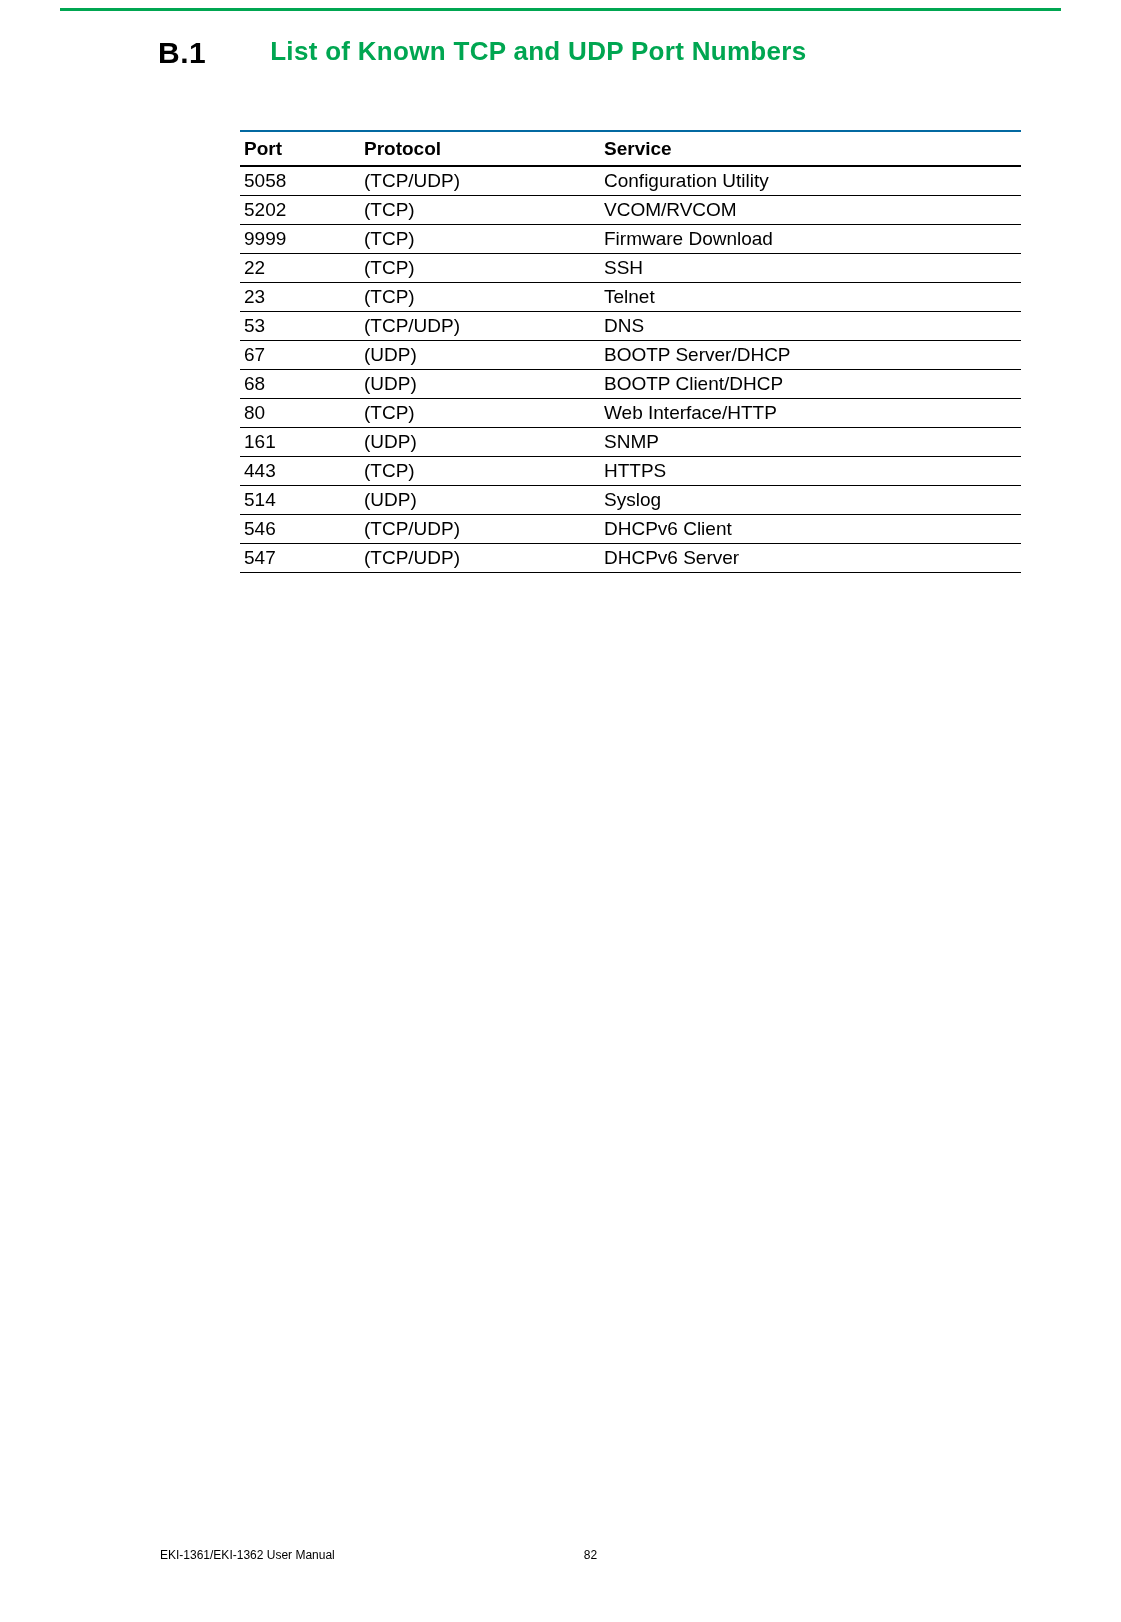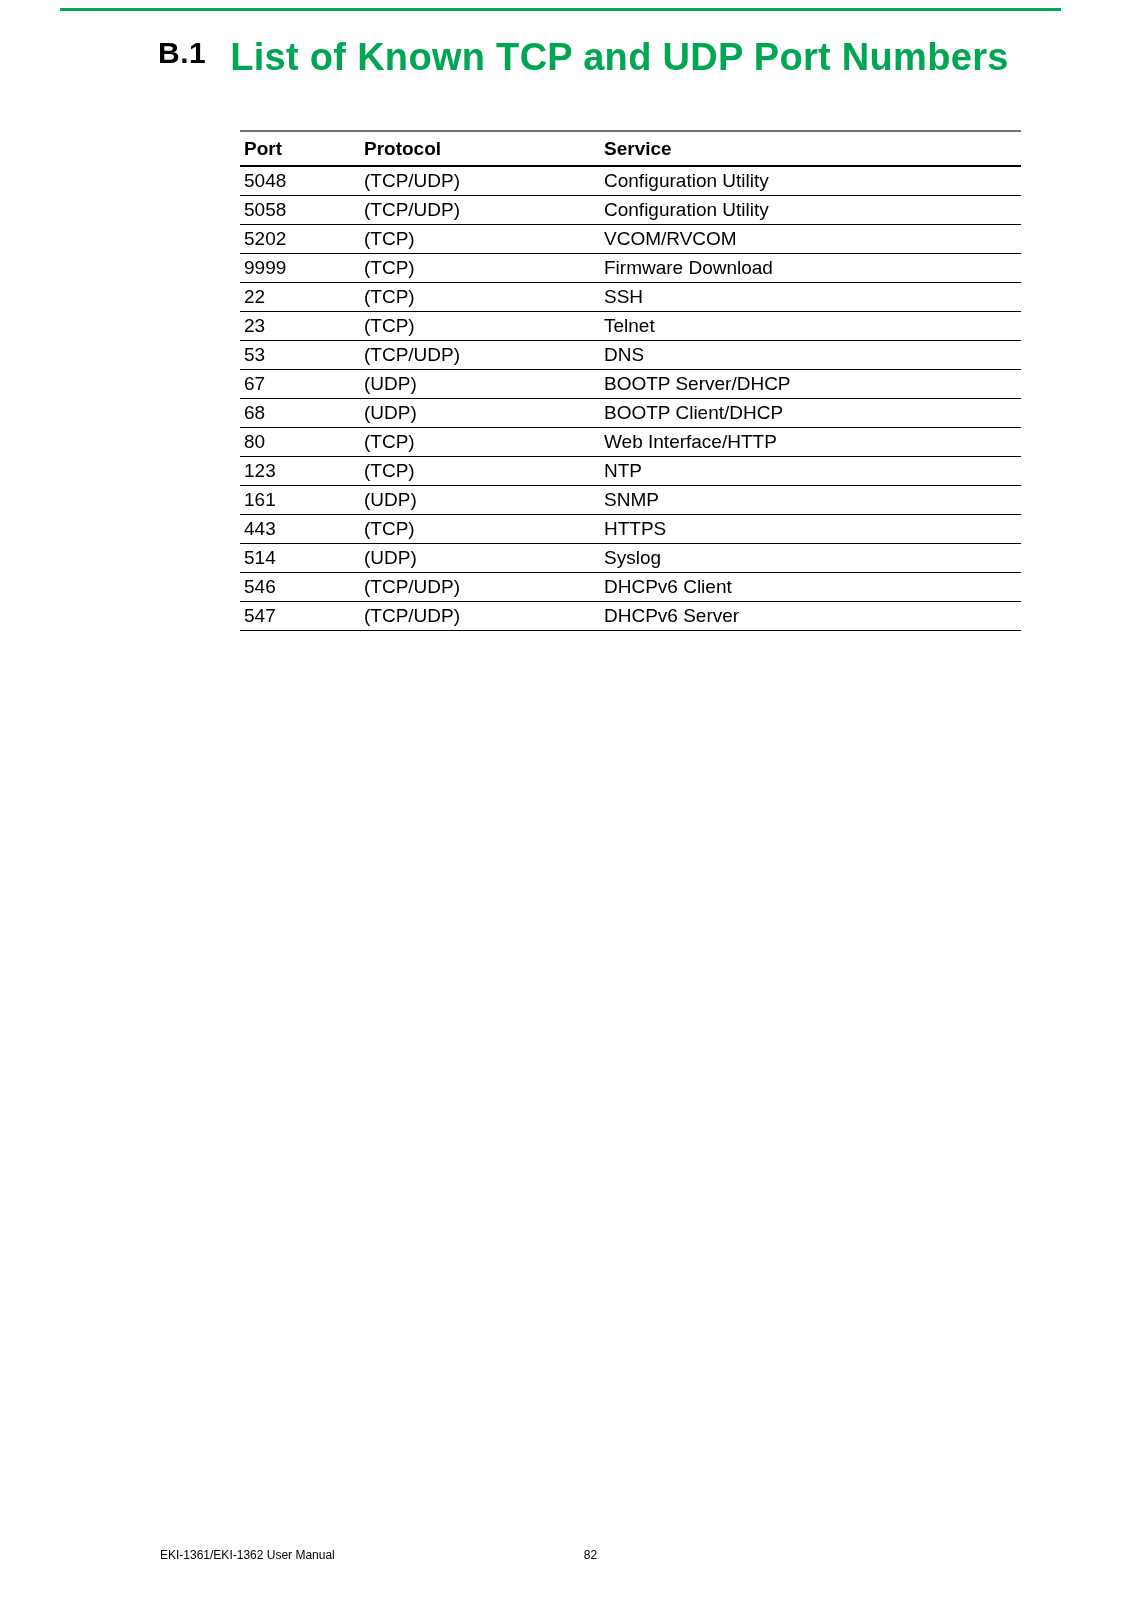--- a/index.html
+++ b/index.html
@@ -27,41 +27,42 @@
       align-items: flex-start;
     }
     .heading-num {
       font-size: 30px;
       font-weight: bold;
       color: #000;
       margin-right: 24px;
       letter-spacing: 0.5px;
     }
     .heading-title {
-      font-size: 38px;
+      font-size: 26px;
       font-weight: bold;
       color: #00a651;
       letter-spacing: 0.3px;
+      margin-left: 40px;
     }
     .table-wrap {
       position: absolute;
       top: 130px;
       left: 240px;
       right: 100px;
     }
     table {
       width: 100%;
       border-collapse: collapse;
       font-size: 19px;
     }
     thead th {
       text-align: left;
       font-weight: bold;
       padding: 6px 4px 5px 4px;
-      border-top: 2px solid #737373;
+      border-top: 2px solid #0369a1;
       border-bottom: 2px solid #000;
     }
     tbody td {
       padding: 3px 4px 3px 4px;
       border-bottom: 1px solid #000;
     }
     .col-port   { width: 120px; }
     .col-proto  { width: 240px; }
     .col-serv   { width: auto; margin-left: 25px; }
     .footer {
@@ -94,25 +95,20 @@
   <table>
     <thead>
       <tr>
         <th class="col-port">Port</th>
         <th class="col-proto">Protocol</th>
         <th class="col-serv">Service</th>
       </tr>
     </thead>
     <tbody id="ports-tbody">
         <tr>
-          <td class="col-port">5048</td>
-          <td class="col-proto">(TCP/UDP)</td>
-          <td class="col-serv">Configuration Utility</td>
-        </tr>
-        <tr>
           <td class="col-port">5058</td>
           <td class="col-proto">(TCP/UDP)</td>
           <td class="col-serv">Configuration Utility</td>
         </tr>
         <tr>
           <td class="col-port">5202</td>
           <td class="col-proto">(TCP)</td>
           <td class="col-serv">VCOM/RVCOM</td>
         </tr>
         <tr>
@@ -144,25 +140,20 @@
           <td class="col-port">68</td>
           <td class="col-proto">(UDP)</td>
           <td class="col-serv">BOOTP Client/DHCP</td>
         </tr>
         <tr>
           <td class="col-port">80</td>
           <td class="col-proto">(TCP)</td>
           <td class="col-serv">Web Interface/HTTP</td>
         </tr>
         <tr>
-          <td class="col-port">123</td>
-          <td class="col-proto">(TCP)</td>
-          <td class="col-serv">NTP</td>
-        </tr>
-        <tr>
           <td class="col-port">161</td>
           <td class="col-proto">(UDP)</td>
           <td class="col-serv">SNMP</td>
         </tr>
         <tr>
           <td class="col-port">443</td>
           <td class="col-proto">(TCP)</td>
           <td class="col-serv">HTTPS</td>
         </tr>
         <tr>

